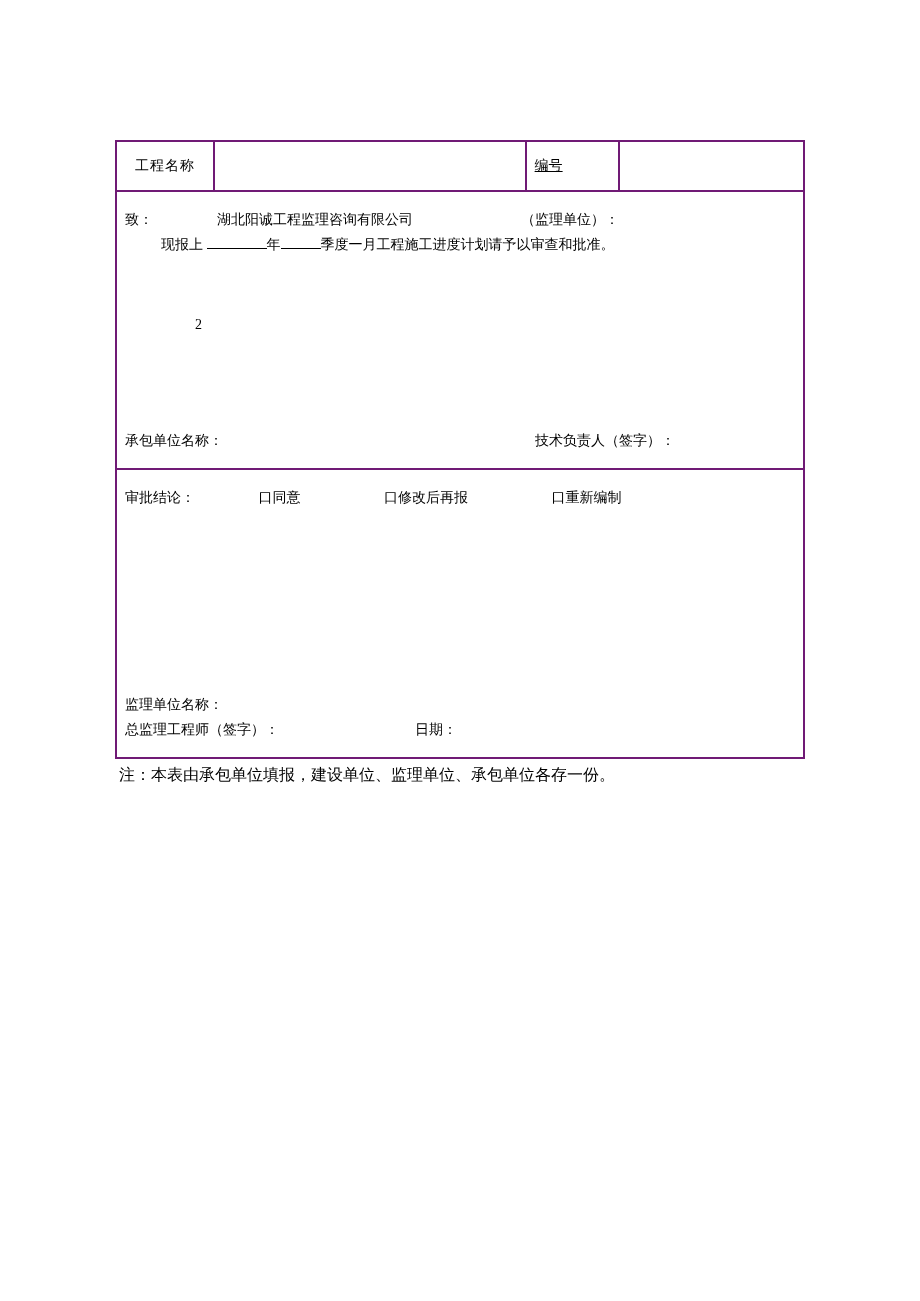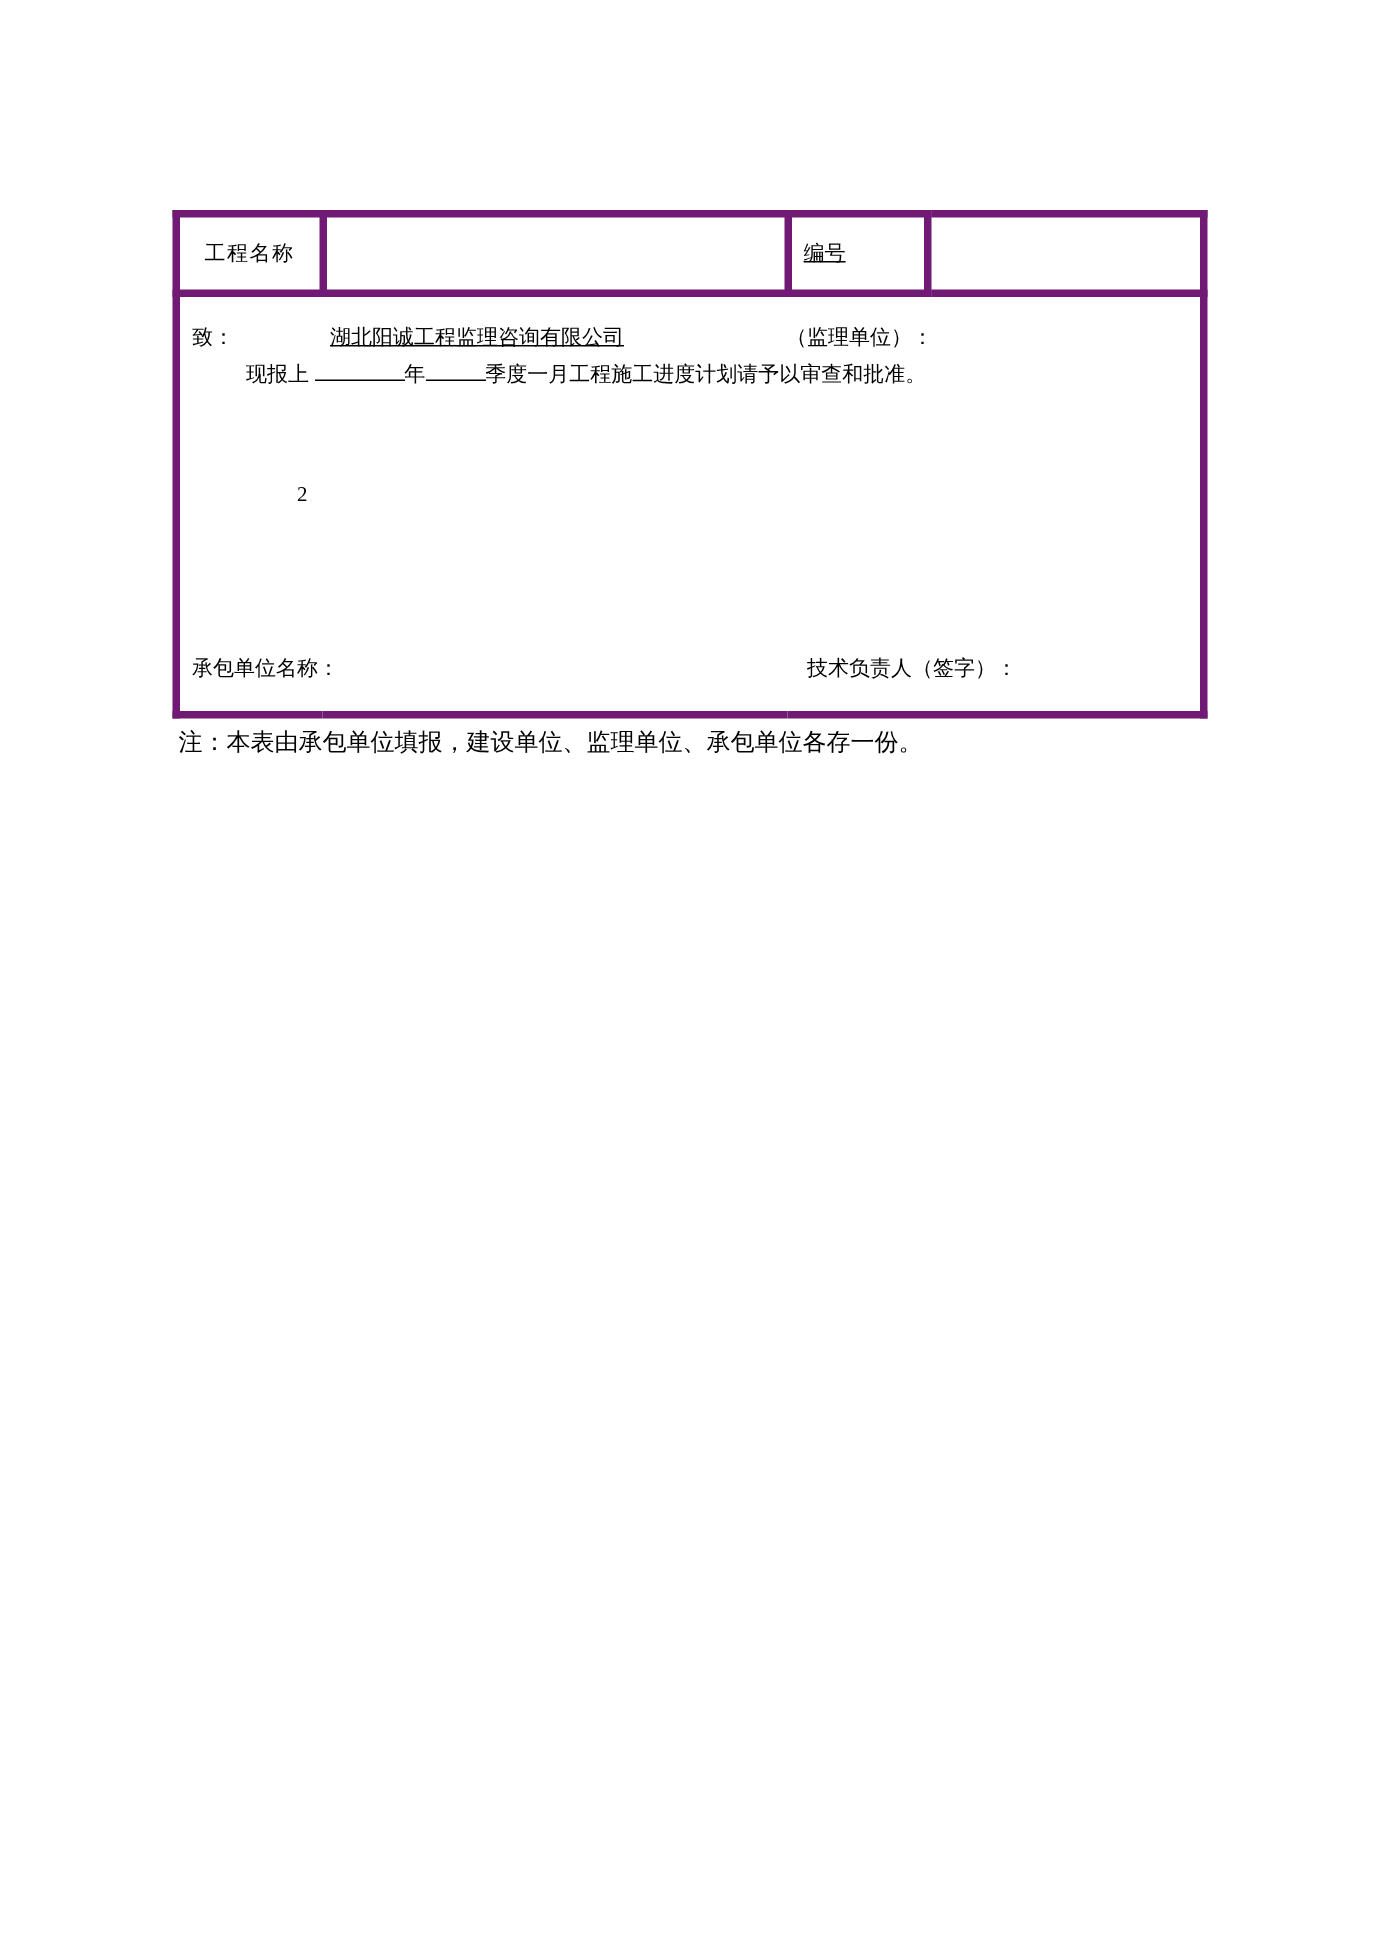--- a/index.html
+++ b/index.html
@@ -10,21 +10,21 @@
       background: #fff;
       padding: 140px 115px 0 115px;
       width: 920px;
     }
     .form-table {
       width: 100%;
       border-collapse: collapse;
       border: 1px solid #000;
     }
     .form-table td {
-      border: 5px solid #701a75;
+      border: 2px solid #701a75;
       height: 30px;
       padding: 15px 8px;
       vertical-align: middle;
     }
     .label-cell {
       text-align: center;
       width: 100px;
       letter-spacing: 1px;
     }
     .label-cell-sm {
@@ -37,21 +37,20 @@
       vertical-align: top;
       line-height: 1.8;
     }
     .row1-to {
       display: flex;
       align-items: baseline;
       gap: 4px;
       padding-left: 0;
     }
     .underline-company {
-      text-decoration: underline;
       display: inline-block;
       width: 260px;
       margin-left: 60px;
       text-align: left;
     }
     .row1-to .after-company {
       margin-left: 40px;
     }
     .row2-report {
       padding-left: 36px;
@@ -100,15 +99,31 @@
         <span class="underline-blank-short"></span><span>年</span><span class="underline-blank-xs"></span><span>季度一月工程施工进度计划请予以审查和批准。</span>
       </div>
       <div class="num2">2</div>
       <div style="height:90px;"></div>
       <div class="sig-line-row">
         <span class="left">承包单位名称：</span>
         <span class="right">技术负责人（签字）：</span>
       </div>
     </td>
   </tr>
+  <tr>
+    <td colspan="4" class="section-cell" style="height:264px;">
+      <div class="approval-row">
+        <span class="lbl">审批结论：</span>
+        <span class="opt">口同意</span>
+        <span class="opt">口修改后再报</span>
+        <span class="opt">口重新编制</span>
+      </div>
+      <div style="height:182px;"></div>
+      <div>监理单位名称：</div>
+      <div class="signature-bottom-line">
+        <span class="sl">总监理工程师（签字）：</span>
+        <span class="sr">日期：</span>
+      </div>
+    </td>
+  </tr>
 </tbody>
   </table>
 <div class="note">注：本表由承包单位填报，建设单位、监理单位、承包单位各存一份。</div>
 
 </body></html>

